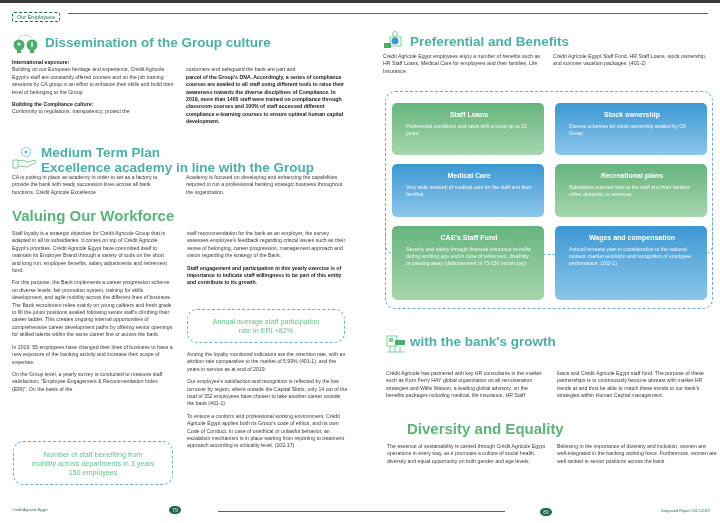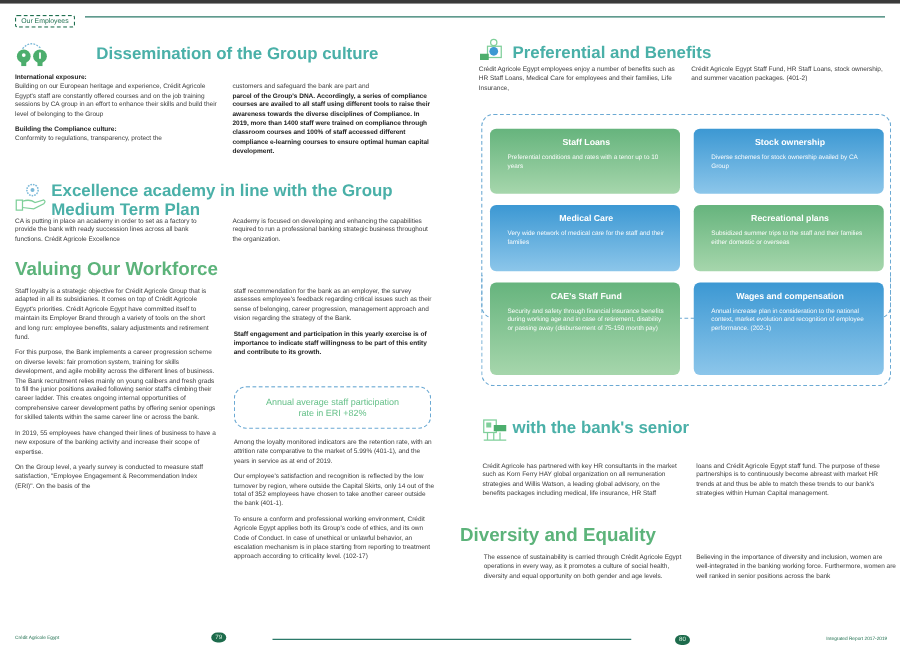--- a/index.html
+++ b/index.html
@@ -40,21 +40,21 @@
     <svg width="28" height="22" viewBox="0 0 28 22">
       <path d="M6 8 Q13 0 21 8" stroke="#7ab8d8" stroke-width="1" fill="none" stroke-dasharray="1.5 1"></path>
       <circle cx="7" cy="14" r="5.5" fill="#4cae6d"></circle>
       <circle cx="20" cy="14" r="5.5" fill="#4cae6d"></circle>
       <rect x="5" y="18" width="4" height="4" fill="#4cae6d"></rect>
       <rect x="18" y="18" width="4" height="4" fill="#4cae6d"></rect>
       <circle cx="7" cy="13" r="1.5" fill="#fff"></circle>
       <rect x="19.3" y="11" width="1.4" height="5" fill="#fff"></rect>
     </svg>
   </div>
-  <div class="h2" style="left:45px; top:32px;margin-left:32px;">Dissemination of the Group culture</div>
+  <div class="h2" style="left:45px; top:32px;">Dissemination of the Group culture</div>
 
   <div class="p" style="left:12px; top:56px; width:162px;">
     <div><b>International exposure:</b></div>
     <div class="para">Building on our European heritage and experience, Crédit Agricole Egypt's staff are constantly offered courses and on the job training sessions by CA group in an effort to enhance their skills and build their level of belonging to the Group</div>
     <div><b>Building the Compliance culture:</b></div>
     <div>Conformity to regulations, transparency, protect the</div>
   </div>
   <div class="p" style="left:186px; top:56px; width:162px; padding-top:7.4px;">
     <div>customers and safeguard the bank are part and</div>
     <b>parcel of the Group's DNA. Accordingly, a series of compliance courses are availed to all staff using different tools to raise their awareness towards the diverse disciplines of Compliance.</b><b> In 2019, more than 1400 staff were trained on compliance through classroom courses and 100% of staff accessed different compliance e-learning courses to ensure optimal human capital development.</b>
@@ -62,34 +62,39 @@
 
   <div class="icon" style="left:12px; top:143px;">
     <svg width="26" height="24" viewBox="0 0 26 24">
       <circle cx="14" cy="6" r="4.5" fill="none" stroke="#7ab8d8" stroke-width="1.2" stroke-dasharray="1.3 0.8"></circle>
       <circle cx="14" cy="6" r="1.6" fill="#7ab8d8"></circle>
       <path d="M1 14 h5 v8 h-5 z" fill="none" stroke="#7fcf9a" stroke-width="1"></path>
       <path d="M6 15 Q12 13 16 16 L23 14 Q25 15 23 17 L15 21 L6 20" fill="none" stroke="#7fcf9a" stroke-width="1"></path>
     </svg>
   </div>
   <div class="h2" style="left:41px; top:142px;">
+    <div>Medium Term Plan</div>
     <div>Excellence academy in line with the Group</div>
-    <div>Medium Term Plan</div>
   </div>
   <div class="p" style="left:12px; top:171px; width:162px;">CA is putting in place an academy in order to set as a factory to provide the bank with ready succession lines across all bank functions. Crédit Agricole Excellence</div>
   <div class="p" style="left:186px; top:171px; width:162px;">Academy is focused on developing and enhancing the capabilities required to run a professional banking strategic business throughout the organization.</div>
 
   <div class="h2 green" style="left:12px; top:205px;">Valuing Our Workforce</div>
   <div class="p" style="left:12px; top:227px; width:162px;">
     <div class="para">Staff loyalty is a strategic objective for Crédit Agricole Group that is adapted in all its subsidiaries. It comes on top of Crédit Agricole Egypt's priorities. Crédit Agricole Egypt have committed itself to maintain its Employer Brand through a variety of tools on the short and long run: employee benefits, salary adjustments and retirement fund.</div>
     <div class="para">For this purpose, the Bank implements a career progression scheme on diverse levels: fair promotion system, training for skills development, and agile mobility across the different lines of business. The Bank recruitment relies mainly on young calibers and fresh grads to fill the junior positions availed following senior staff's climbing their career ladder. This creates ongoing internal opportunities of comprehensive career development paths by offering senior openings for skilled talents within the same career line or across the bank.</div>
     <div class="para">In 2019, 55 employees have changed their lines of business to have a new exposure of the banking activity and increase their scope of expertise.</div>
     <div class="para">On the Group level, a yearly survey is conducted to measure staff satisfaction, "Employee Engagement &amp; Recommendation Index (ERI)". On the basis of the</div>
   </div>
 
+  <div class="callout" style="left:13px; top:438px; width:160px; height:44px;">
+    <div>Number of staff benefiting from</div>
+    <div>mobility across departments in 3 years</div>
+    <div>150 employees</div>
+  </div>
 
   <div class="p" style="left:187px; top:227px; width:162px;">
     <div class="para">staff recommendation for the bank as an employer, the survey assesses employee's feedback regarding critical issues such as their sense of belonging, career progression, management approach and vision regarding the strategy of the Bank.</div>
     <div class="para"><b>Staff engagement and participation in this yearly exercise is of importance to indicate staff willingness to be part of this entity and contribute to its growth.</b></div>
   </div>
   <div class="callout" style="left:187px; top:306px; width:158px; height:34px;">
     <div>Annual average staff participation</div>
     <div>rate in ERI +82%</div>
   </div>
   <div class="p" style="left:187px; top:348px; width:162px;">
@@ -153,24 +158,24 @@
     <rect x="1" y="1" width="10" height="10" fill="none" stroke="#7fcf9a" stroke-width="1"></rect>
     <rect x="9" y="5" width="10" height="5" fill="#4cae6d"></rect>
     <rect x="3" y="3" width="4" height="4" fill="#7fcf9a"></rect>
     <line x1="1" y1="17" x2="19" y2="17" stroke="#7fcf9a" stroke-width="1"></line>
     <line x1="4" y1="11" x2="4" y2="17" stroke="#7fcf9a" stroke-width="1"></line>
     <line x1="9" y1="11" x2="9" y2="17" stroke="#7fcf9a" stroke-width="1"></line>
     <line x1="14" y1="11" x2="14" y2="17" stroke="#7fcf9a" stroke-width="1"></line>
   </svg>
 </div>
 <div class="h2" style="left:410px; top:334px;">
-  <div>with the bank's senior</div>
+  <div>with the bank's growth</div>
 </div>
 <div class="p" style="left:386px; top:370px; width:160px;">Crédit Agricole has partnered with key HR consultants in the market such as Korn Ferry HAY global organization on all remuneration strategies and Willis Watson, a leading global advisory, on the benefits packages including medical, life insurance, HR Staff</div>
 <div class="p" style="left:557px; top:370px; width:160px;">loans and Crédit Agricole Egypt staff fund. The purpose of these partnerships is to continuously become abreast with market HR trends at and thus be able to match these trends to our bank's strategies within Human Capital management.</div>
 
-<div class="h2 green" style="left:368px; top:421px;">Diversity and Equality</div>
+<div class="h2 green" style="left:407px; top:421px;">Diversity and Equality</div>
 <div class="p" style="left:387px; top:443px; width:160px;">The essence of sustainability is carried through Crédit Agricole Egypt operations in every way, as it promotes a culture of social health, diversity and equal opportunity on both gender and age levels.</div>
 <div class="p" style="left:557px; top:443px; width:160px;">Believing in the importance of diversity and inclusion, women are well-integrated in the banking working force. Furthermore, women are well ranked in senior positions across the bank</div>
 
 <div class="hline" style="left:360px; top:511px; width:145px;"></div>
 <div class="pagenum" style="left:540px; top:508px;">80</div>
 <div class="footer-text" style="left:661px; top:509px;">Integrated Report 2017-2019</div>
 
 </body></html>

